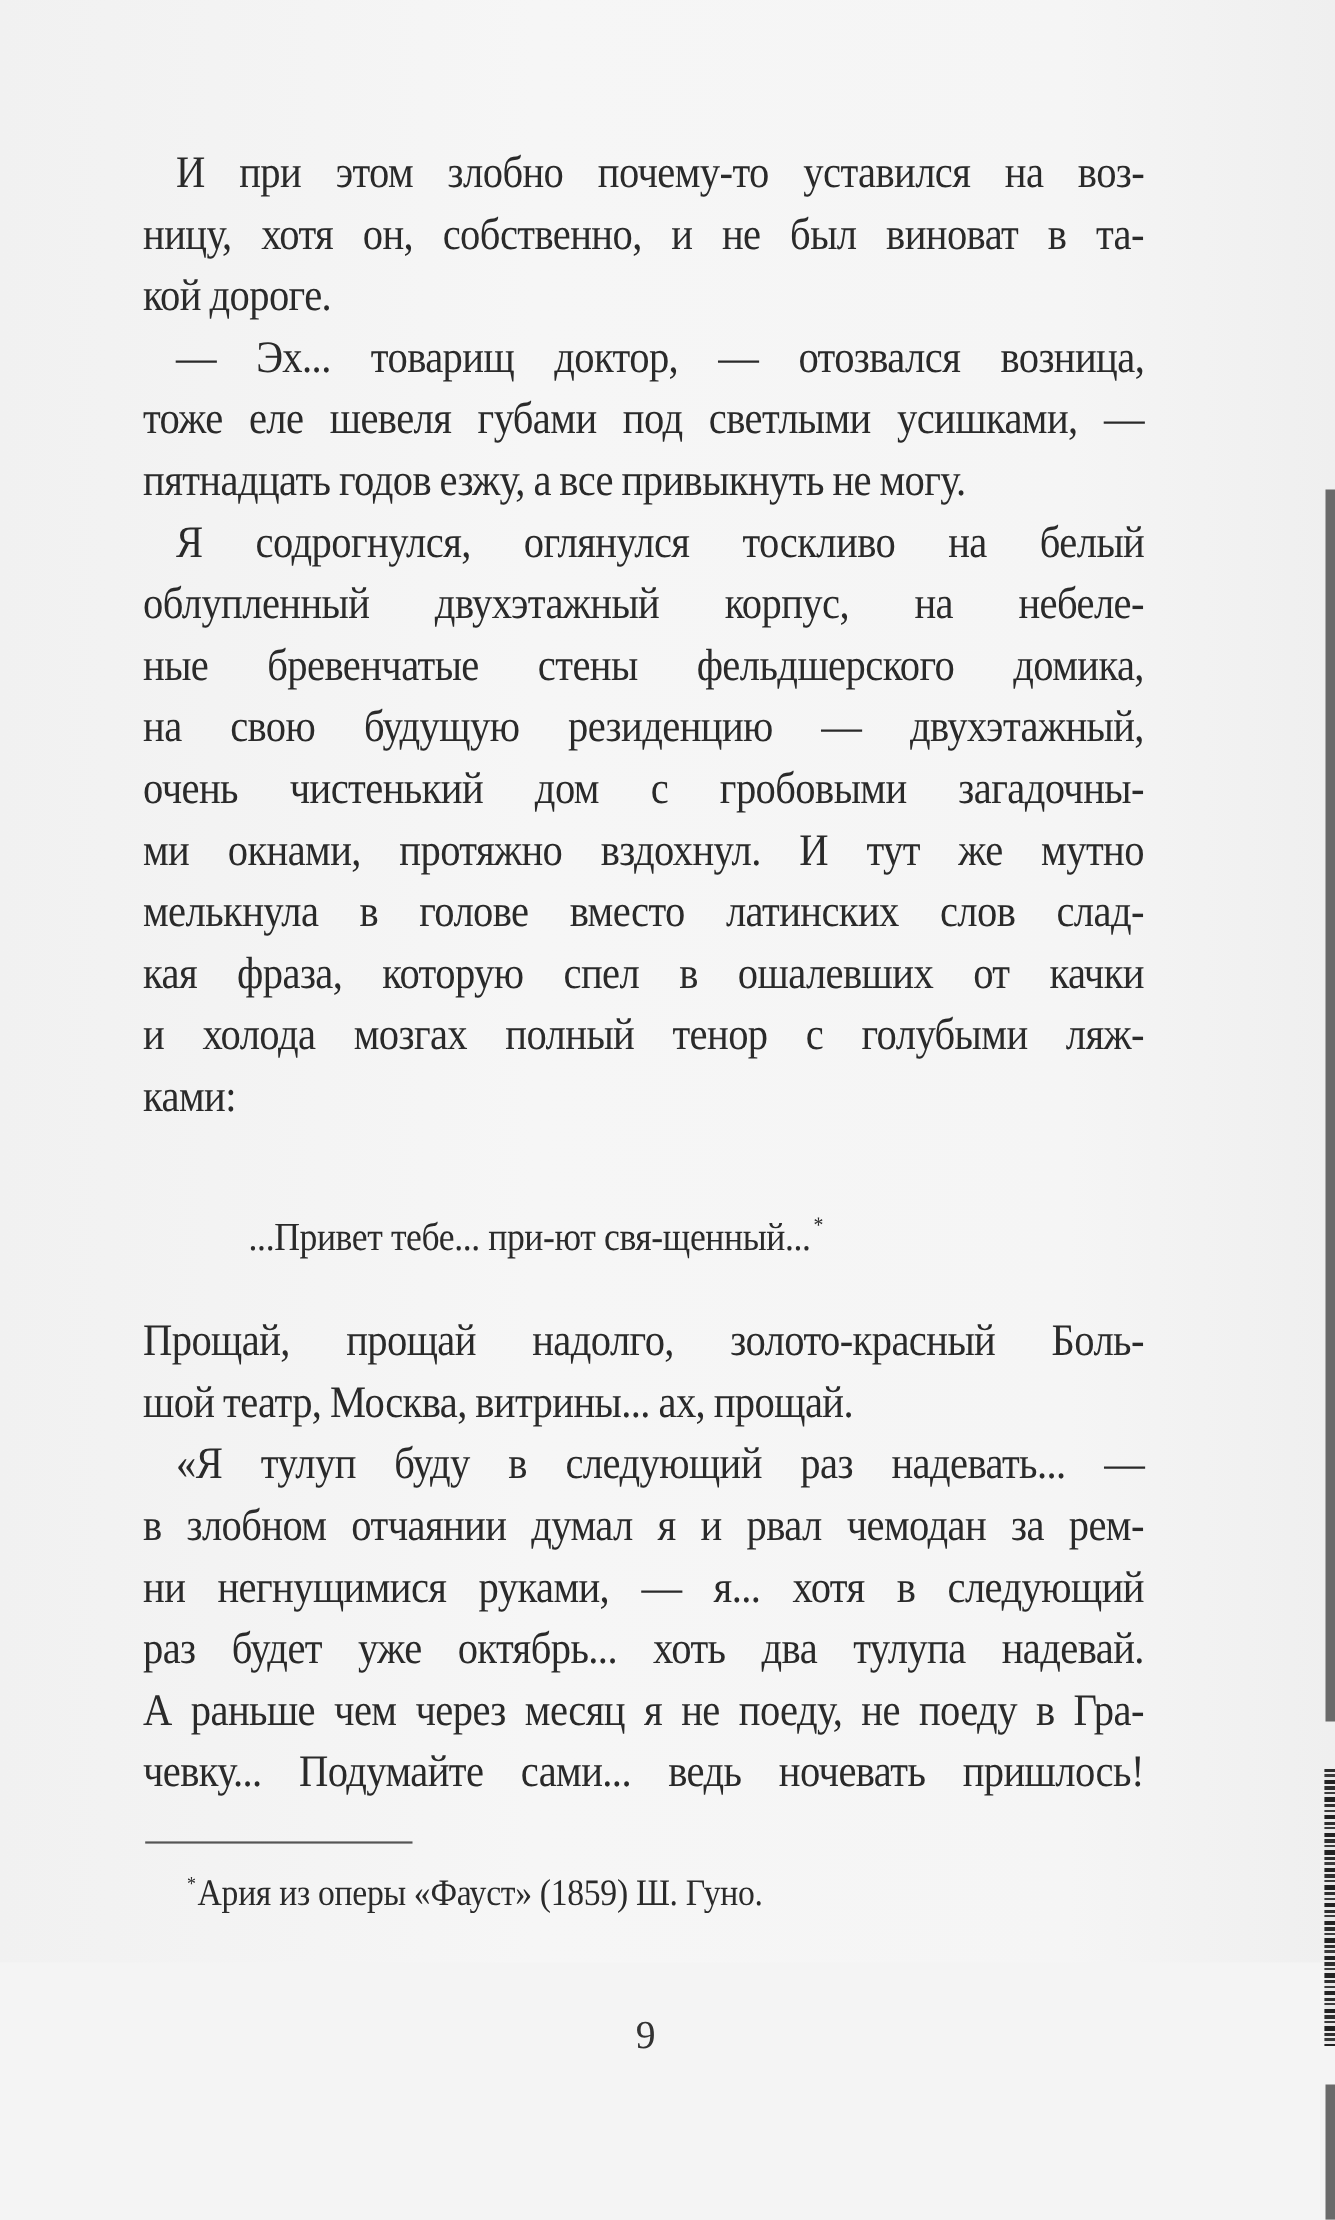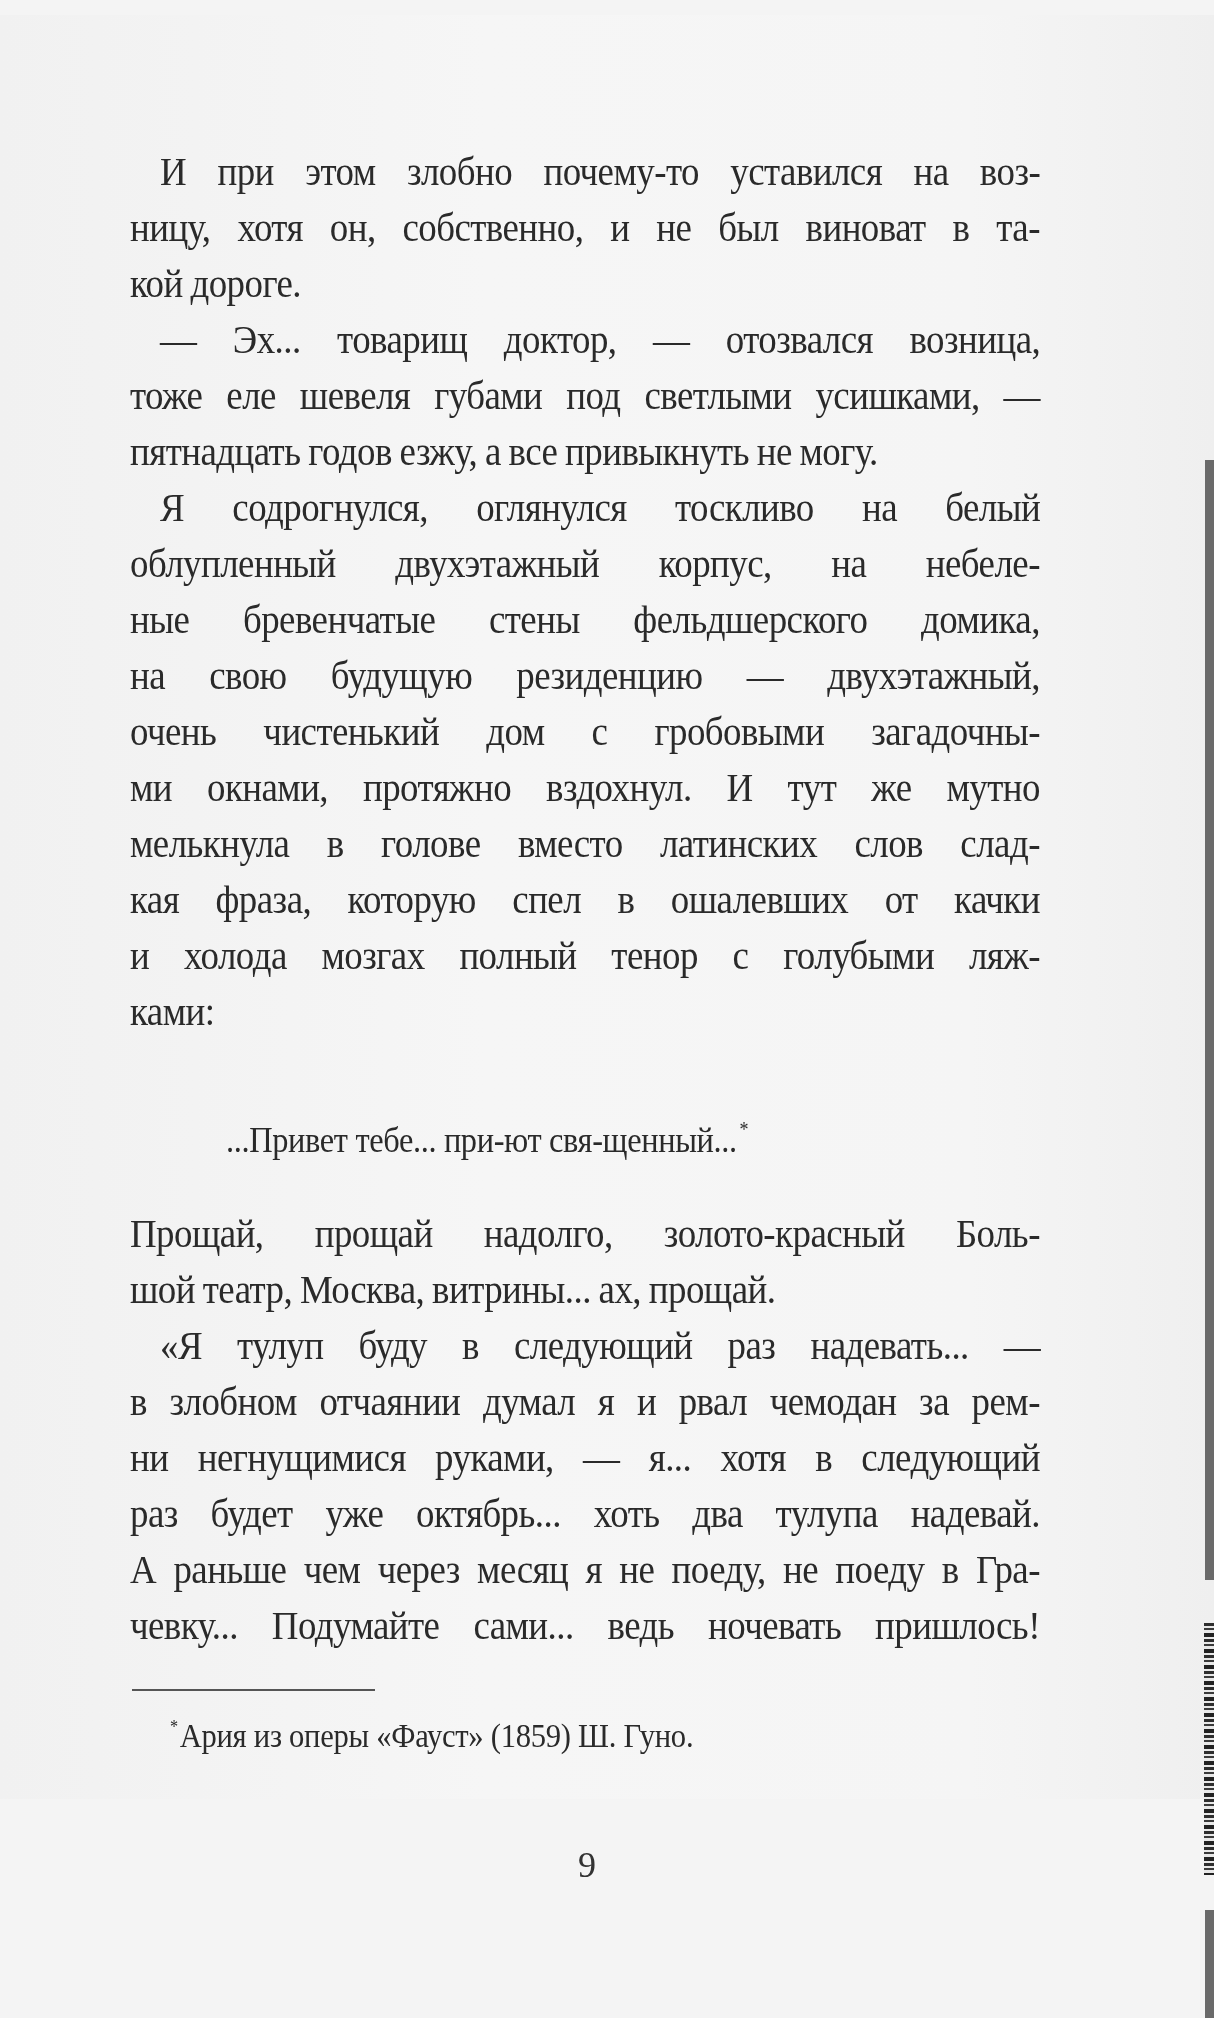--- a/index.html
+++ b/index.html
@@ -10,21 +10,21 @@
     width: 1214px;
     height: 2018px;
     position: relative;
     overflow: hidden;
     background: #f4f4f4;
     font-family: "Liberation Serif", "DejaVu Serif", serif;
     color: #2a2a2a;
   }
   .page {
     position: absolute;
-    left: 0; top: 15px;
+    left: 0; top: 0;
     width: 1214px; height: 1784px;
     background: linear-gradient(90deg, #f1f1f1 0%, #f6f6f6 40%, #f5f5f5 80%, #efefef 100%);
     text-decoration: underline;
   }
   .line {
     position: absolute;
     left: 130px;
     width: 910px;
     height: 56px;
     font-size: 41px;

